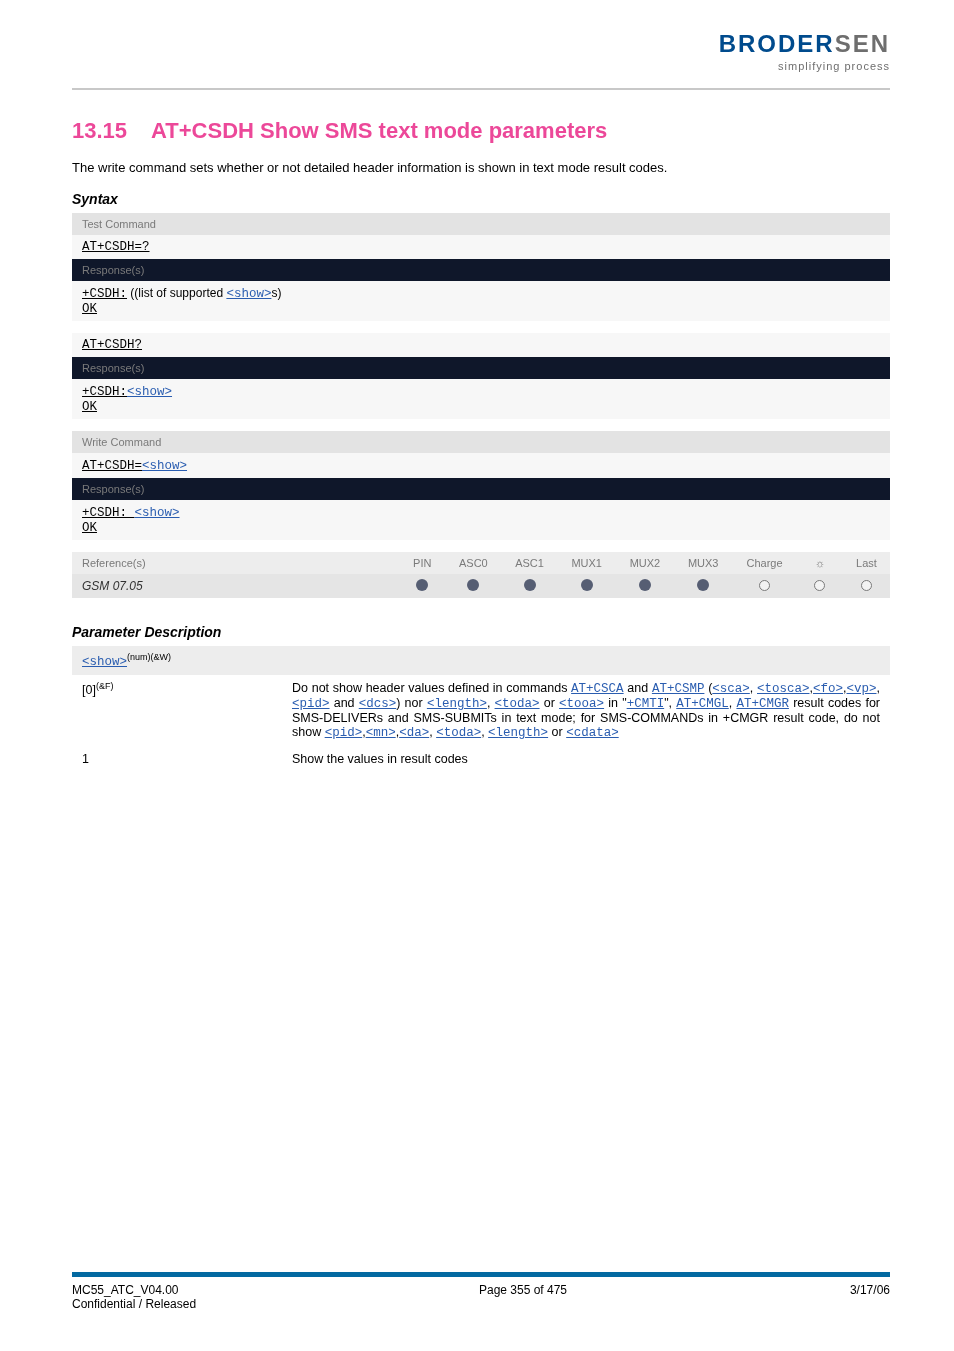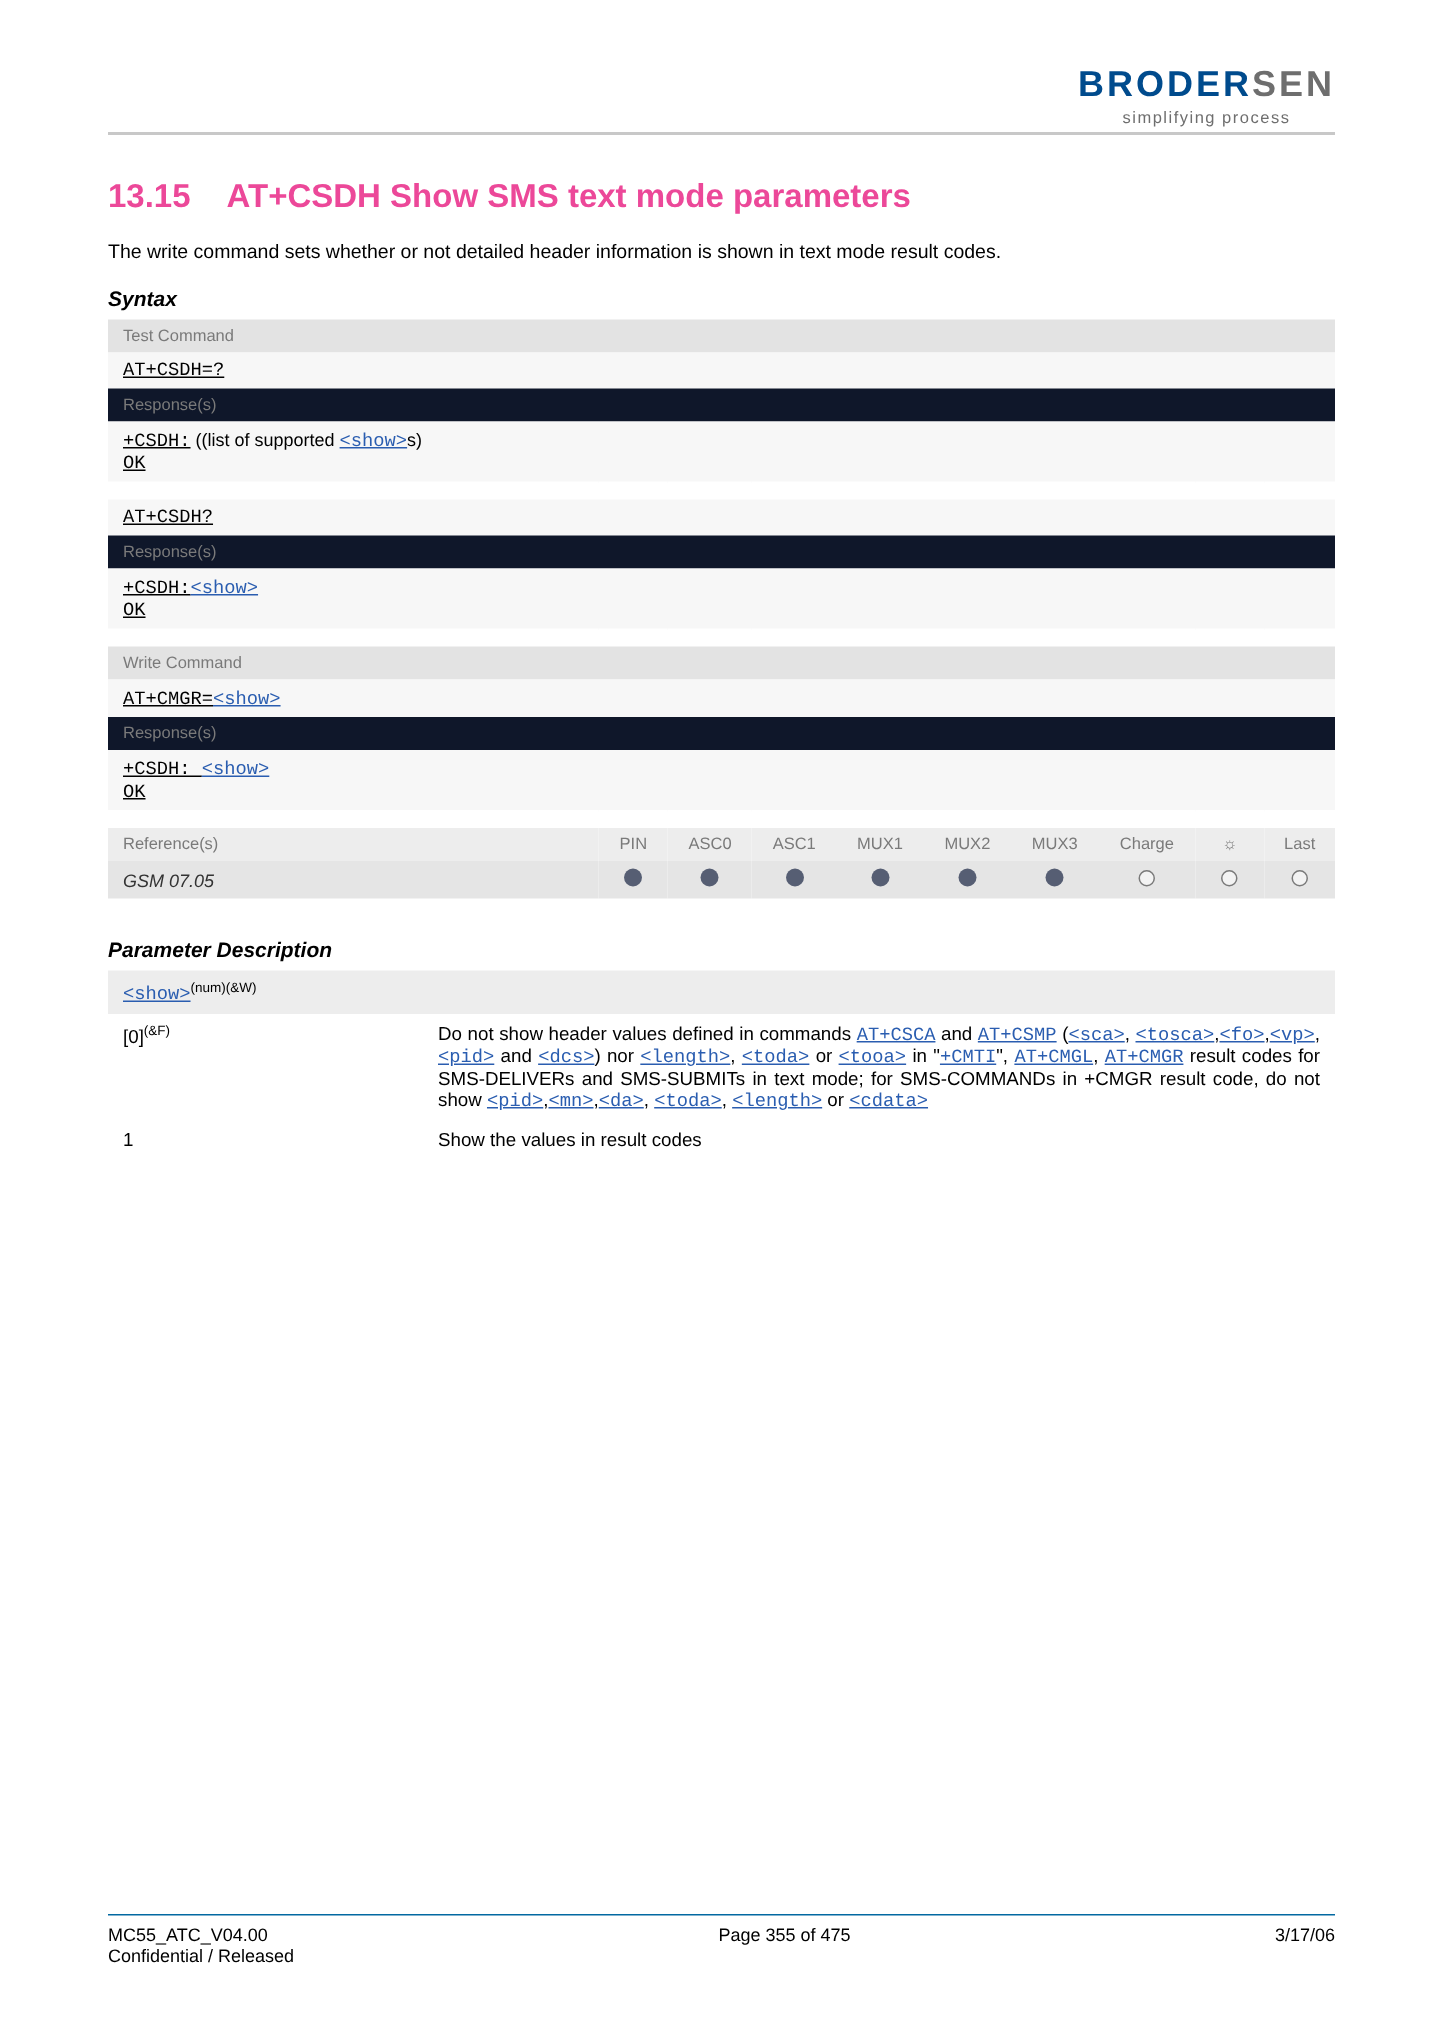--- a/index.html
+++ b/index.html
@@ -11,22 +11,22 @@
     width: 954px;
     height: 1351px;
     position: relative;
   }
   .page {
     padding: 32px 64px 70px 72px;
   }
   .logo-block {
     position: absolute;
     right: 64px;
-    top: 43px;
-    text-align: center;
+    top: 30px;
+    text-align: right;
   }
   .logo-text {
     font-family: Arial, sans-serif;
     font-weight: 900;
     font-size: 24px;
     letter-spacing: 2px;
     color: #004b8d;
   }
   .logo-text .accent { color: #6e6e6e; }
   .logo-sub {
@@ -103,21 +103,21 @@
     width:100%; border-collapse: collapse; font-size:12.5px; margin-top:6px;
   }
   .paramtable td { vertical-align: top; padding: 6px 10px; }
   .paramhdr td { background:#ededed; font-size:12px; }
   .paramkey { width: 210px; }
   .sup { font-size:9px; vertical-align: super;}
   .just { text-align: justify; }
   .footer {
     position: absolute;
     left: 72px; right: 64px; bottom: 40px;
-    border-top: 1px solid #0369a1;
+    border-top: 5px solid #0369a1;
     padding-top: 6px;
     font-size: 12px;
     display: flex;
     justify-content: space-between;
     margin-top: 22px;
   }
 </style>
 </head>
 <body>
 
@@ -174,21 +174,21 @@
         </tr>
     <tr class="divider">
           <td colspan="10"></td>
         </tr>
 
     <tr class="hdr">
           <td colspan="10">Write Command</td>
         </tr>
     <tr class="body">
           <td colspan="10">
-      <span class="mono">AT+CMGR=</span><span class="mono kw">&lt;show&gt;</span>
+      <span class="mono">AT+CSDH=</span><span class="mono kw">&lt;show&gt;</span>
     </td>
         </tr>
     <tr class="sub">
           <td colspan="10">Response(s)</td>
         </tr>
     <tr class="body">
           <td colspan="10">
       <span class="mono">+CSDH: </span><span class="mono kw">&lt;show&gt;</span><br>
       <span class="mono">OK</span>
     </td>

